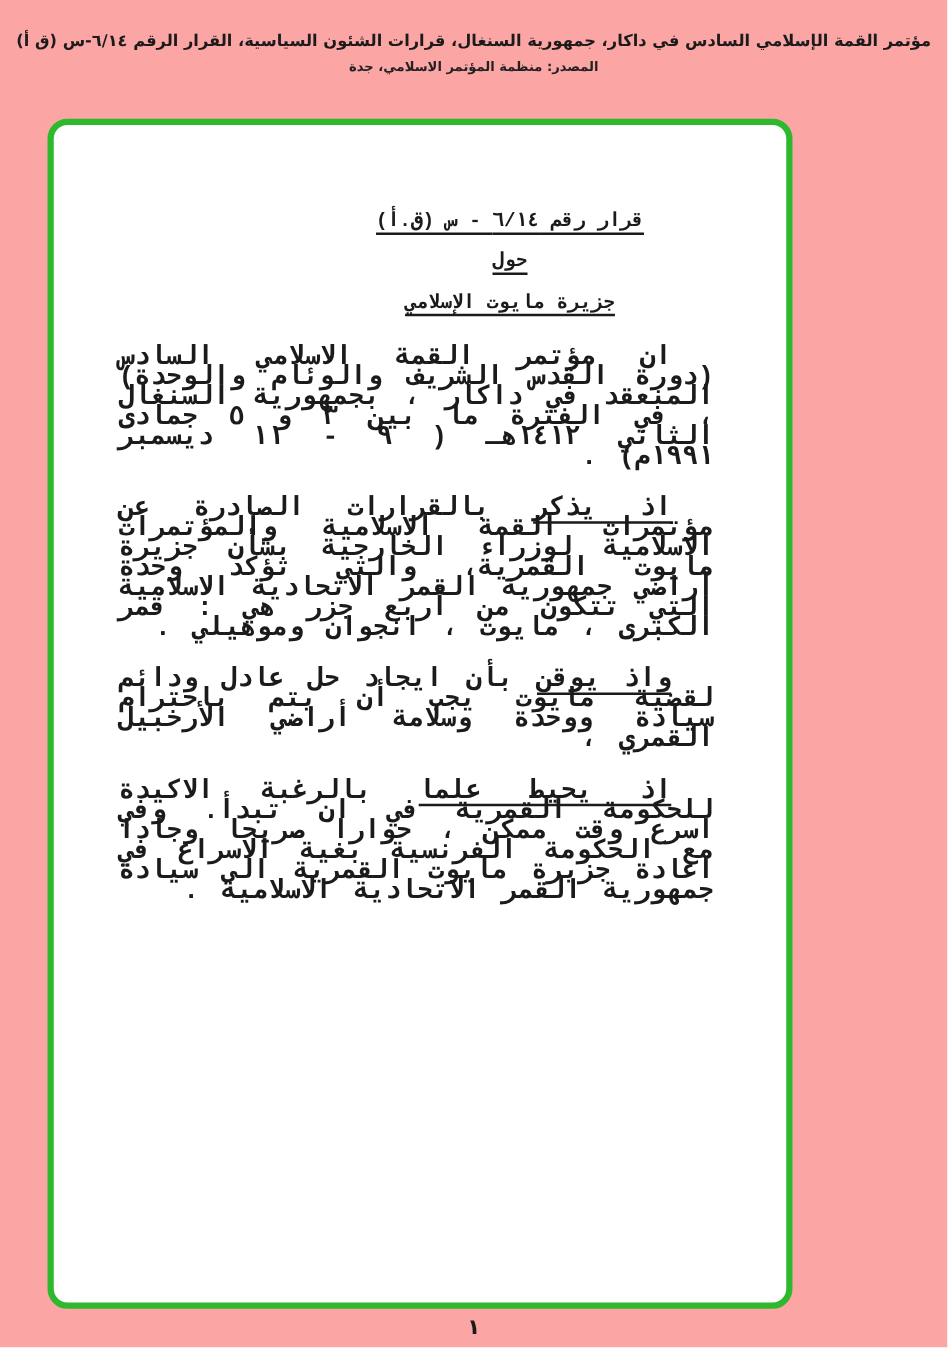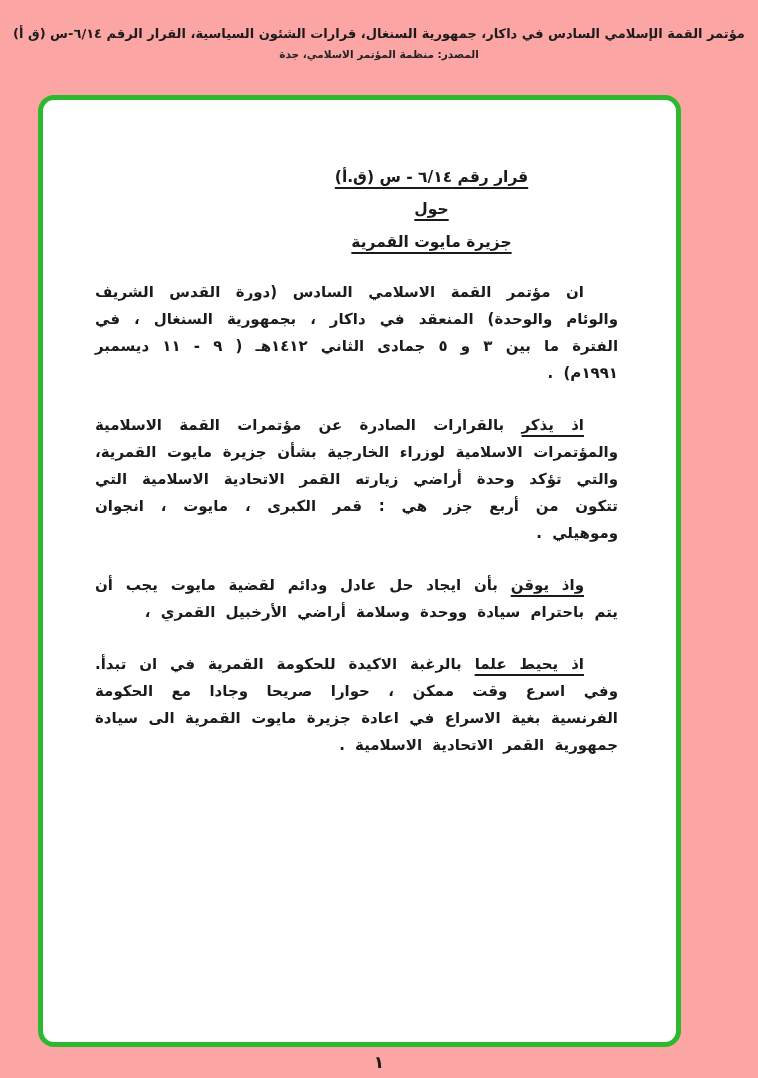--- a/index.html
+++ b/index.html
@@ -27,25 +27,26 @@
     margin-top: 7px;
     font-size: 10.5px;
     font-weight: bold;
     color: #222222;
     text-align: center;
   }
   .scan-frame {
     position: absolute;
     left: 38px;
     top: 95px;
-    width: 643px;
+    width: 596px;
     height: 952px;
     border: 5px solid var(--frame-green, #2eb82e);
     border-radius: 16px;
     background: #ffffff;
+    font-family: Liberation Mono, monospace;
   }
   .scan-content {
     direction: rtl;
     padding: 64px 58px 0 52px;
     font-weight: bold;
     color: var(--text-color, #1b1b1b);
   }
   .title-block {
     text-align: center;
     padding-left: 150px;
@@ -54,22 +55,22 @@
     margin-bottom: 24px;
   }
   .title-line {
     display: inline-block;
     text-decoration: underline;
     text-underline-offset: 5px;
     text-decoration-thickness: 1.5px;
   }
   .title-row { margin-bottom: 6px; }
   .doc-paragraph {
-    font-size: 15px;
-    line-height: 27px;
+    font-size: 21px;
+    line-height: 16px;
     text-align: justify;
     word-spacing: 5px;
     text-indent: 34px;
     margin-bottom: 25px;
   }
   .para-lead {
     text-decoration: underline;
     text-underline-offset: 5px;
     text-decoration-thickness: 1.5px;
   }
@@ -97,30 +98,30 @@
     <div class="scan-content">
 
       <div class="title-block">
         <div class="title-row">
           <span class="title-line">قرار رقم ٦/١٤ - س (ق.أ)</span>
         </div>
         <div class="title-row">
           <span class="title-line">حول</span>
         </div>
         <div class="title-row">
-          <span class="title-line">جزيرة مايوت القمرية</span>
+          <span class="title-line">جزيرة مايوت الإسلامي</span>
         </div>
       </div>
 
       <div class="doc-paragraph">
         <span class="para-rest">ان مؤتمر القمة الاسلامي السادس (دورة القدس الشريف والوئام والوحدة) المنعقد في داكار ، بجمهورية السنغال ، في الفترة ما بين ٣ و ٥ جمادى الثاني ١٤١٢هـ ( ٩ - ١١ ديسمبر ١٩٩١م) .</span>
       </div>
 
       <div class="doc-paragraph">
-        <span class="para-lead">اذ يذكر</span><span class="para-rest"> بالقرارات الصادرة عن مؤتمرات القمة الاسلامية والمؤتمرات الاسلامية لوزراء الخارجية بشأن جزيرة مايوت القمرية، والتي تؤكد وحدة أراضي زيارته القمر الاتحادية الاسلامية التي تتكون من أربع جزر هي : قمر الكبرى ، مايوت ، انجوان وموهيلي .</span>
+        <span class="para-lead">اذ يذكر</span><span class="para-rest"> بالقرارات الصادرة عن مؤتمرات القمة الاسلامية والمؤتمرات الاسلامية لوزراء الخارجية بشأن جزيرة مايوت القمرية، والتي تؤكد وحدة أراضي جمهورية القمر الاتحادية الاسلامية التي تتكون من أربع جزر هي : قمر الكبرى ، مايوت ، انجوان وموهيلي .</span>
       </div>
 
 
       <div class="doc-paragraph">
         <span class="para-lead">واذ يوقن</span><span class="para-rest"> بأن ايجاد حل عادل ودائم لقضية مايوت يجب أن يتم باحترام سيادة ووحدة وسلامة أراضي الأرخبيل القمري ،</span>
       </div>
 
 
       <div class="doc-paragraph">
         <span class="para-lead">اذ يحيط علما</span><span class="para-rest"> بالرغبة الاكيدة للحكومة القمرية في ان تبدأ. وفي اسرع وقت ممكن ، حوارا صريحا وجادا مع الحكومة الفرنسية بغية الاسراع في اعادة جزيرة مايوت القمرية الى سيادة جمهورية القمر الاتحادية الاسلامية .</span>

